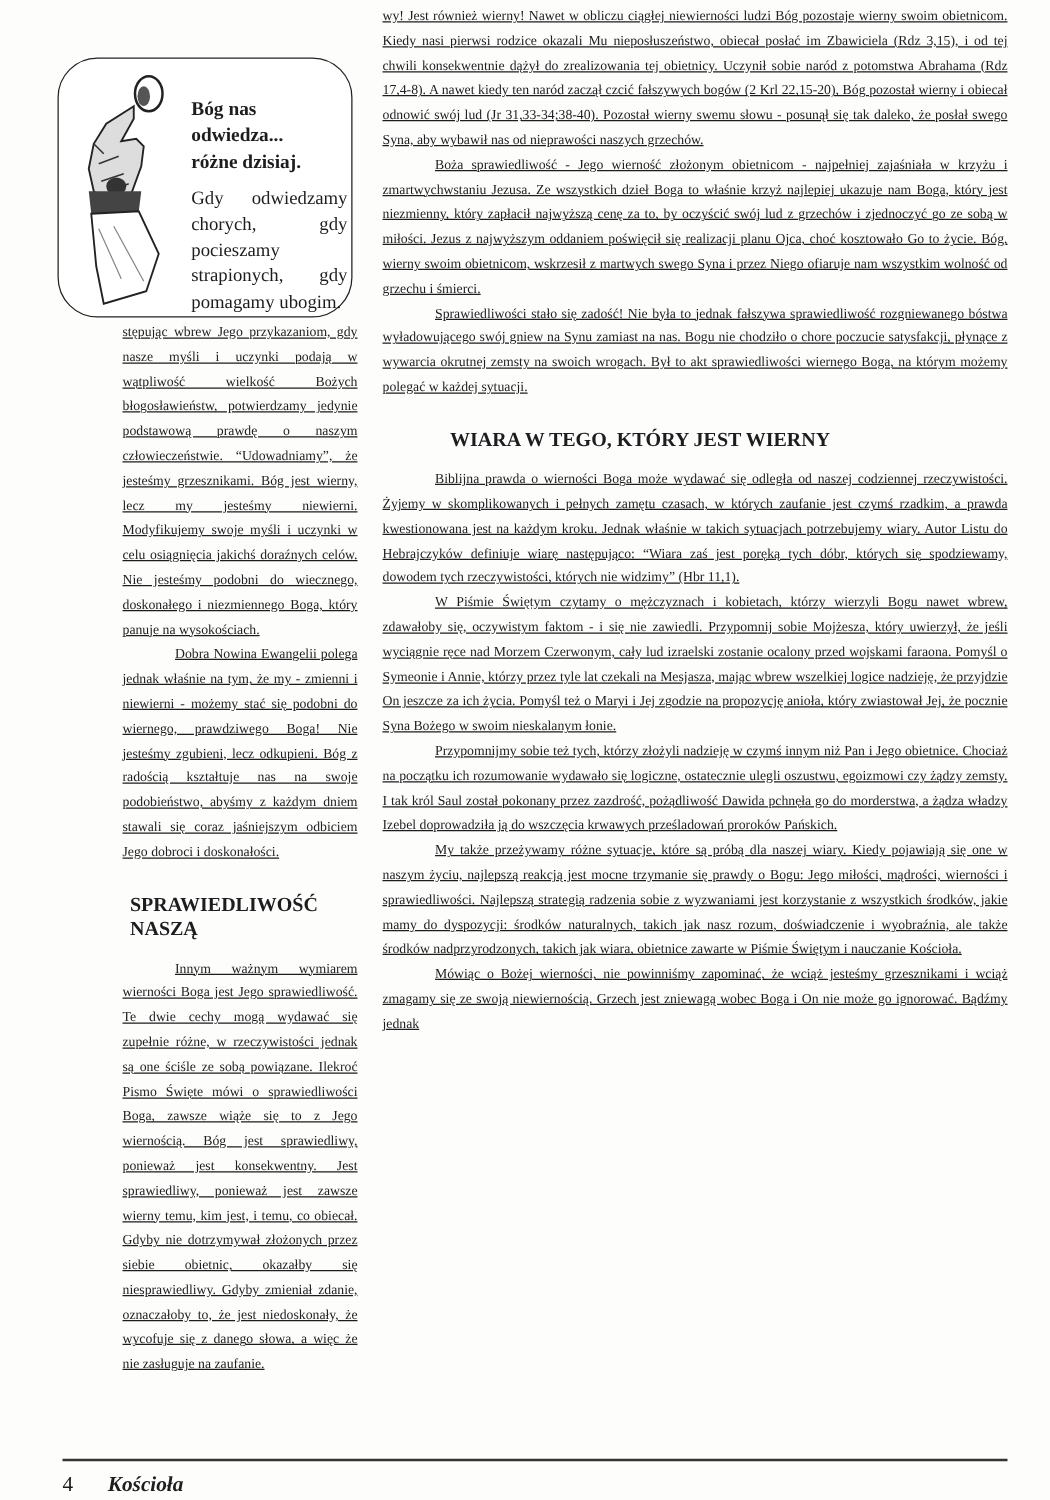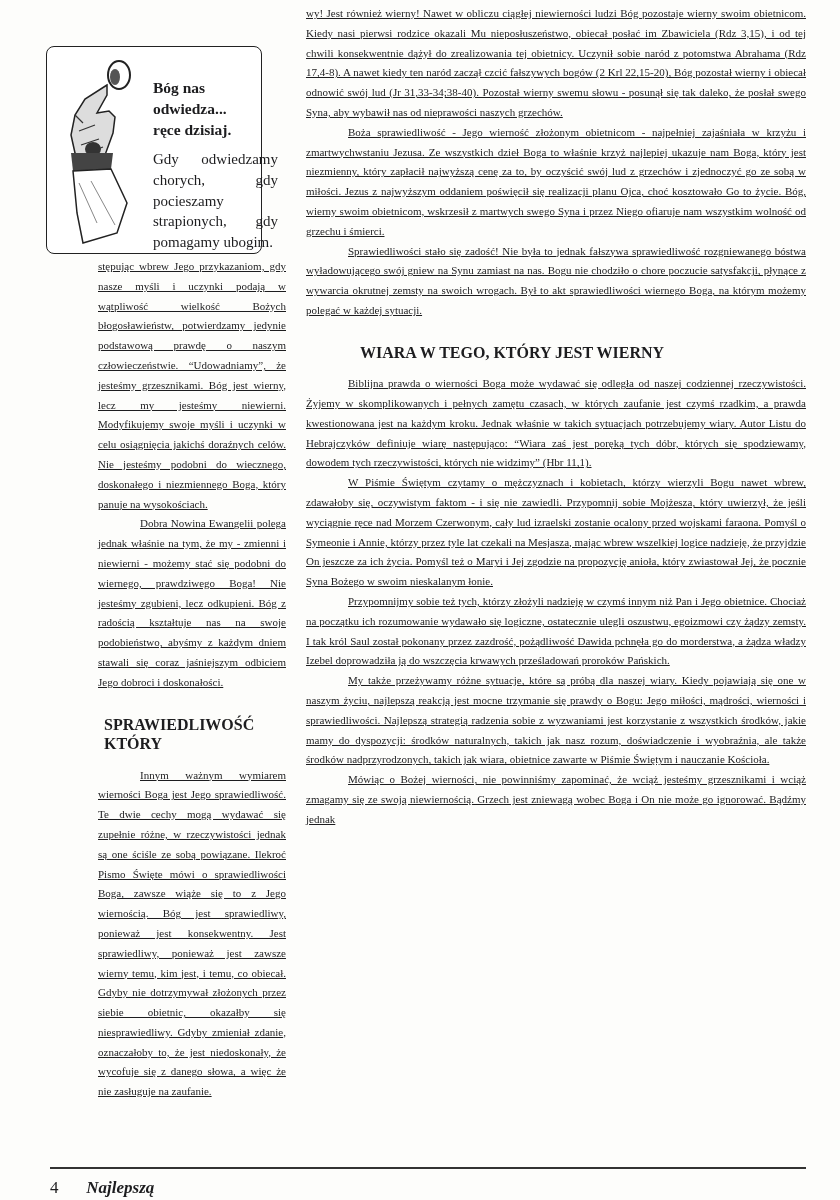--- a/index.html
+++ b/index.html
@@ -3,22 +3,22 @@
 <meta charset="utf-8">
 <style>
   html, body { margin: 0; padding: 0; }
   body {
     width: 840px; height: 1200px; background: #fdfdfb; position: relative; overflow: hidden;
     font-family: "Liberation Serif", "DejaVu Serif", serif; color: #1d1d1f;
   }
   .col-left { position: absolute; left: 50px; top: 20px; width: 236px; }
   .col-right { position: absolute; left: 306px; top: 20px; width: 500px; }
   .box {
-    position: absolute; left: 46px; top: 46px; width: 216px; height: 208px;
-    border: 1.5px solid #222; border-radius: 8px; box-sizing: border-box; background: #fff;
+    position: absolute; left: 46px; top: 46px; width: 236px; height: 208px;
+    border: 1.5px solid #222; border-radius: 32px; box-sizing: border-box; background: #fff;
   }
   .box .hand { position: absolute; left: 10px; top: 6px; width: 80px; height: 195px; }
   .box .box-title { position: absolute; left: 106px; top: 30px; width: 125px; font-weight: bold; font-size: 15.5px; line-height: 21px; }
   .box .box-text { position: absolute; left: 106px; top: 102px; width: 125px; font-size: 15px; line-height: 20.8px; text-align: justify; text-align-last: left; }
   p { margin: 0; font-size: 11px; line-height: 19.8px; text-align: justify; text-decoration: underline; }
   .col-left p { text-align: justify; margin-left: 48px; }
   .indent { text-indent: 42px; }
   .col-right .indent { text-indent: 42px; }
   h2 { margin: 12px; font-size: 16px; font-weight: bold; line-height: 19.5px; }
   .col-left h2 { padding-left: 42px; }
@@ -38,45 +38,45 @@
     <path d="M50 32 L28 46 L18 62 L14 82 L18 100 L30 110 L48 102 L56 80 L58 64 L52 58 L40 60 L50 42 Z" fill="#ddd" stroke="#222" stroke-width="1.5"></path>
     <path d="M18 62 L26 70 M22 78 L38 72 M24 92 L42 86 M30 100 L46 94" stroke="#333" stroke-width="1.2" fill="none"></path>
     <ellipse cx="36" cy="96" rx="8" ry="7" fill="#333"></ellipse>
     <path d="M14 100 L56 100 L54 116 L16 118 Z" fill="#444"></path>
     <path d="M16 118 L54 116 L70 150 L60 180 L26 190 L20 160 Z" fill="#fff" stroke="#222" stroke-width="1.5"></path>
     <path d="M22 130 L40 170 M34 128 L58 172" stroke="#888" stroke-width="1" fill="none"></path>
   </svg>
   <div class="box-title">
     <div>Bóg nas</div>
     <div>odwiedza...</div>
-    <div>ręce dzisiaj.</div>
+    <div>różne dzisiaj.</div>
   </div>
   <div class="box-text">Gdy odwiedzamy chorych, gdy pocieszamy strapionych, gdy pomagamy ubogim.</div>
 </div>
 
 <div class="col-left" style="top:257px;">
   <p>stępując wbrew Jego przykazaniom, gdy nasze myśli i uczynki podają w wątpliwość wielkość Bożych błogosławieństw, potwierdzamy jedynie podstawową prawdę o naszym człowieczeństwie. “Udowadniamy”, że jesteśmy grzesznikami. Bóg jest wierny, lecz my jesteśmy niewierni. Modyfikujemy swoje myśli i uczynki w celu osiągnięcia jakichś doraźnych celów. Nie jesteśmy podobni do wiecznego, doskonałego i niezmiennego Boga, który panuje na wysokościach.</p>
   <p class="indent">Dobra Nowina Ewangelii polega jednak właśnie na tym, że my - zmienni i niewierni - możemy stać się podobni do wiernego, prawdziwego Boga! Nie jesteśmy zgubieni, lecz odkupieni. Bóg z radością kształtuje nas na swoje podobieństwo, abyśmy z każdym dniem stawali się coraz jaśniejszym odbiciem Jego dobroci i doskonałości.</p>
   <h2 style="margin-top:22px;font-family:Liberation Serif, serif;">
     <span>SPRAWIEDLIWOŚĆ</span><br>
-    <span>KTÓRY</span>
+    <span>NASZĄ</span>
   </h2>
   <p class="indent">Innym ważnym wymiarem wierności Boga jest Jego sprawiedliwość. Te dwie cechy mogą wydawać się zupełnie różne, w rzeczywistości jednak są one ściśle ze sobą powiązane. Ilekroć Pismo Święte mówi o sprawiedliwości Boga, zawsze wiąże się to z Jego wiernością. Bóg jest sprawiedliwy, ponieważ jest konsekwentny. Jest sprawiedliwy, ponieważ jest zawsze wierny temu, kim jest, i temu, co obiecał. Gdyby nie dotrzymywał złożonych przez siebie obietnic, okazałby się niesprawiedliwy. Gdyby zmieniał zdanie, oznaczałoby to, że jest niedoskonały, że wycofuje się z danego słowa, a więc że nie zasługuje na zaufanie.</p>
 
 </div>
 
 <div class="col-right" style="top:4px;">
   <p>wy! Jest również wierny! Nawet w obliczu ciągłej niewierności ludzi Bóg pozostaje wierny swoim obietnicom. Kiedy nasi pierwsi rodzice okazali Mu nieposłuszeństwo, obiecał posłać im Zbawiciela (Rdz 3,15), i od tej chwili konsekwentnie dążył do zrealizowania tej obietnicy. Uczynił sobie naród z potomstwa Abrahama (Rdz 17,4-8). A nawet kiedy ten naród zaczął czcić fałszywych bogów (2 Krl 22,15-20), Bóg pozostał wierny i obiecał odnowić swój lud (Jr 31,33-34;38-40). Pozostał wierny swemu słowu - posunął się tak daleko, że posłał swego Syna, aby wybawił nas od nieprawości naszych grzechów.</p>
   <p class="indent">Boża sprawiedliwość - Jego wierność złożonym obietnicom - najpełniej zajaśniała w krzyżu i zmartwychwstaniu Jezusa. Ze wszystkich dzieł Boga to właśnie krzyż najlepiej ukazuje nam Boga, który jest niezmienny, który zapłacił najwyższą cenę za to, by oczyścić swój lud z grzechów i zjednoczyć go ze sobą w miłości. Jezus z najwyższym oddaniem poświęcił się realizacji planu Ojca, choć kosztowało Go to życie. Bóg, wierny swoim obietnicom, wskrzesił z martwych swego Syna i przez Niego ofiaruje nam wszystkim wolność od grzechu i śmierci.</p>
   <p class="indent">Sprawiedliwości stało się zadość! Nie była to jednak fałszywa sprawiedliwość rozgniewanego bóstwa wyładowującego swój gniew na Synu zamiast na nas. Bogu nie chodziło o chore poczucie satysfakcji, płynące z wywarcia okrutnej zemsty na swoich wrogach. Był to akt sprawiedliwości wiernego Boga, na którym możemy polegać w każdej sytuacji.</p>
   <h2 style="margin-top:22px;">WIARA W TEGO, KTÓRY JEST WIERNY</h2>
   <p class="indent">Biblijna prawda o wierności Boga może wydawać się odległa od naszej codziennej rzeczywistości. Żyjemy w skomplikowanych i pełnych zamętu czasach, w których zaufanie jest czymś rzadkim, a prawda kwestionowana jest na każdym kroku. Jednak właśnie w takich sytuacjach potrzebujemy wiary. Autor Listu do Hebrajczyków definiuje wiarę następująco: “Wiara zaś jest poręką tych dóbr, których się spodziewamy, dowodem tych rzeczywistości, których nie widzimy” (Hbr 11,1).</p>
   <p class="indent">W Piśmie Świętym czytamy o mężczyznach i kobietach, którzy wierzyli Bogu nawet wbrew, zdawałoby się, oczywistym faktom - i się nie zawiedli. Przypomnij sobie Mojżesza, który uwierzył, że jeśli wyciągnie ręce nad Morzem Czerwonym, cały lud izraelski zostanie ocalony przed wojskami faraona. Pomyśl o Symeonie i Annie, którzy przez tyle lat czekali na Mesjasza, mając wbrew wszelkiej logice nadzieję, że przyjdzie On jeszcze za ich życia. Pomyśl też o Maryi i Jej zgodzie na propozycję anioła, który zwiastował Jej, że pocznie Syna Bożego w swoim nieskalanym łonie.</p>
   <p class="indent">Przypomnijmy sobie też tych, którzy złożyli nadzieję w czymś innym niż Pan i Jego obietnice. Chociaż na początku ich rozumowanie wydawało się logiczne, ostatecznie ulegli oszustwu, egoizmowi czy żądzy zemsty. I tak król Saul został pokonany przez zazdrość, pożądliwość Dawida pchnęła go do morderstwa, a żądza władzy Izebel doprowadziła ją do wszczęcia krwawych prześladowań proroków Pańskich.</p>
   <p class="indent">My także przeżywamy różne sytuacje, które są próbą dla naszej wiary. Kiedy pojawiają się one w naszym życiu, najlepszą reakcją jest mocne trzymanie się prawdy o Bogu: Jego miłości, mądrości, wierności i sprawiedliwości. Najlepszą strategią radzenia sobie z wyzwaniami jest korzystanie z wszystkich środków, jakie mamy do dyspozycji: środków naturalnych, takich jak nasz rozum, doświadczenie i wyobraźnia, ale także środków nadprzyrodzonych, takich jak wiara, obietnice zawarte w Piśmie Świętym i nauczanie Kościoła.</p>
   <p class="indent" style="text-align-last:justify;">Mówiąc o Bożej wierności, nie powinniśmy zapominać, że wciąż jesteśmy grzesznikami i wciąż zmagamy się ze swoją niewiernością. Grzech jest zniewagą wobec Boga i On nie może go ignorować. Bądźmy jednak</p>
 </div>
 
 <div class="rule"></div>
 <div class="footer">
   <span class="num">4</span>
-  <span class="name">Najlepszą</span>
+  <span class="name">Kościoła</span>
 </div>
 
 </body></html>

